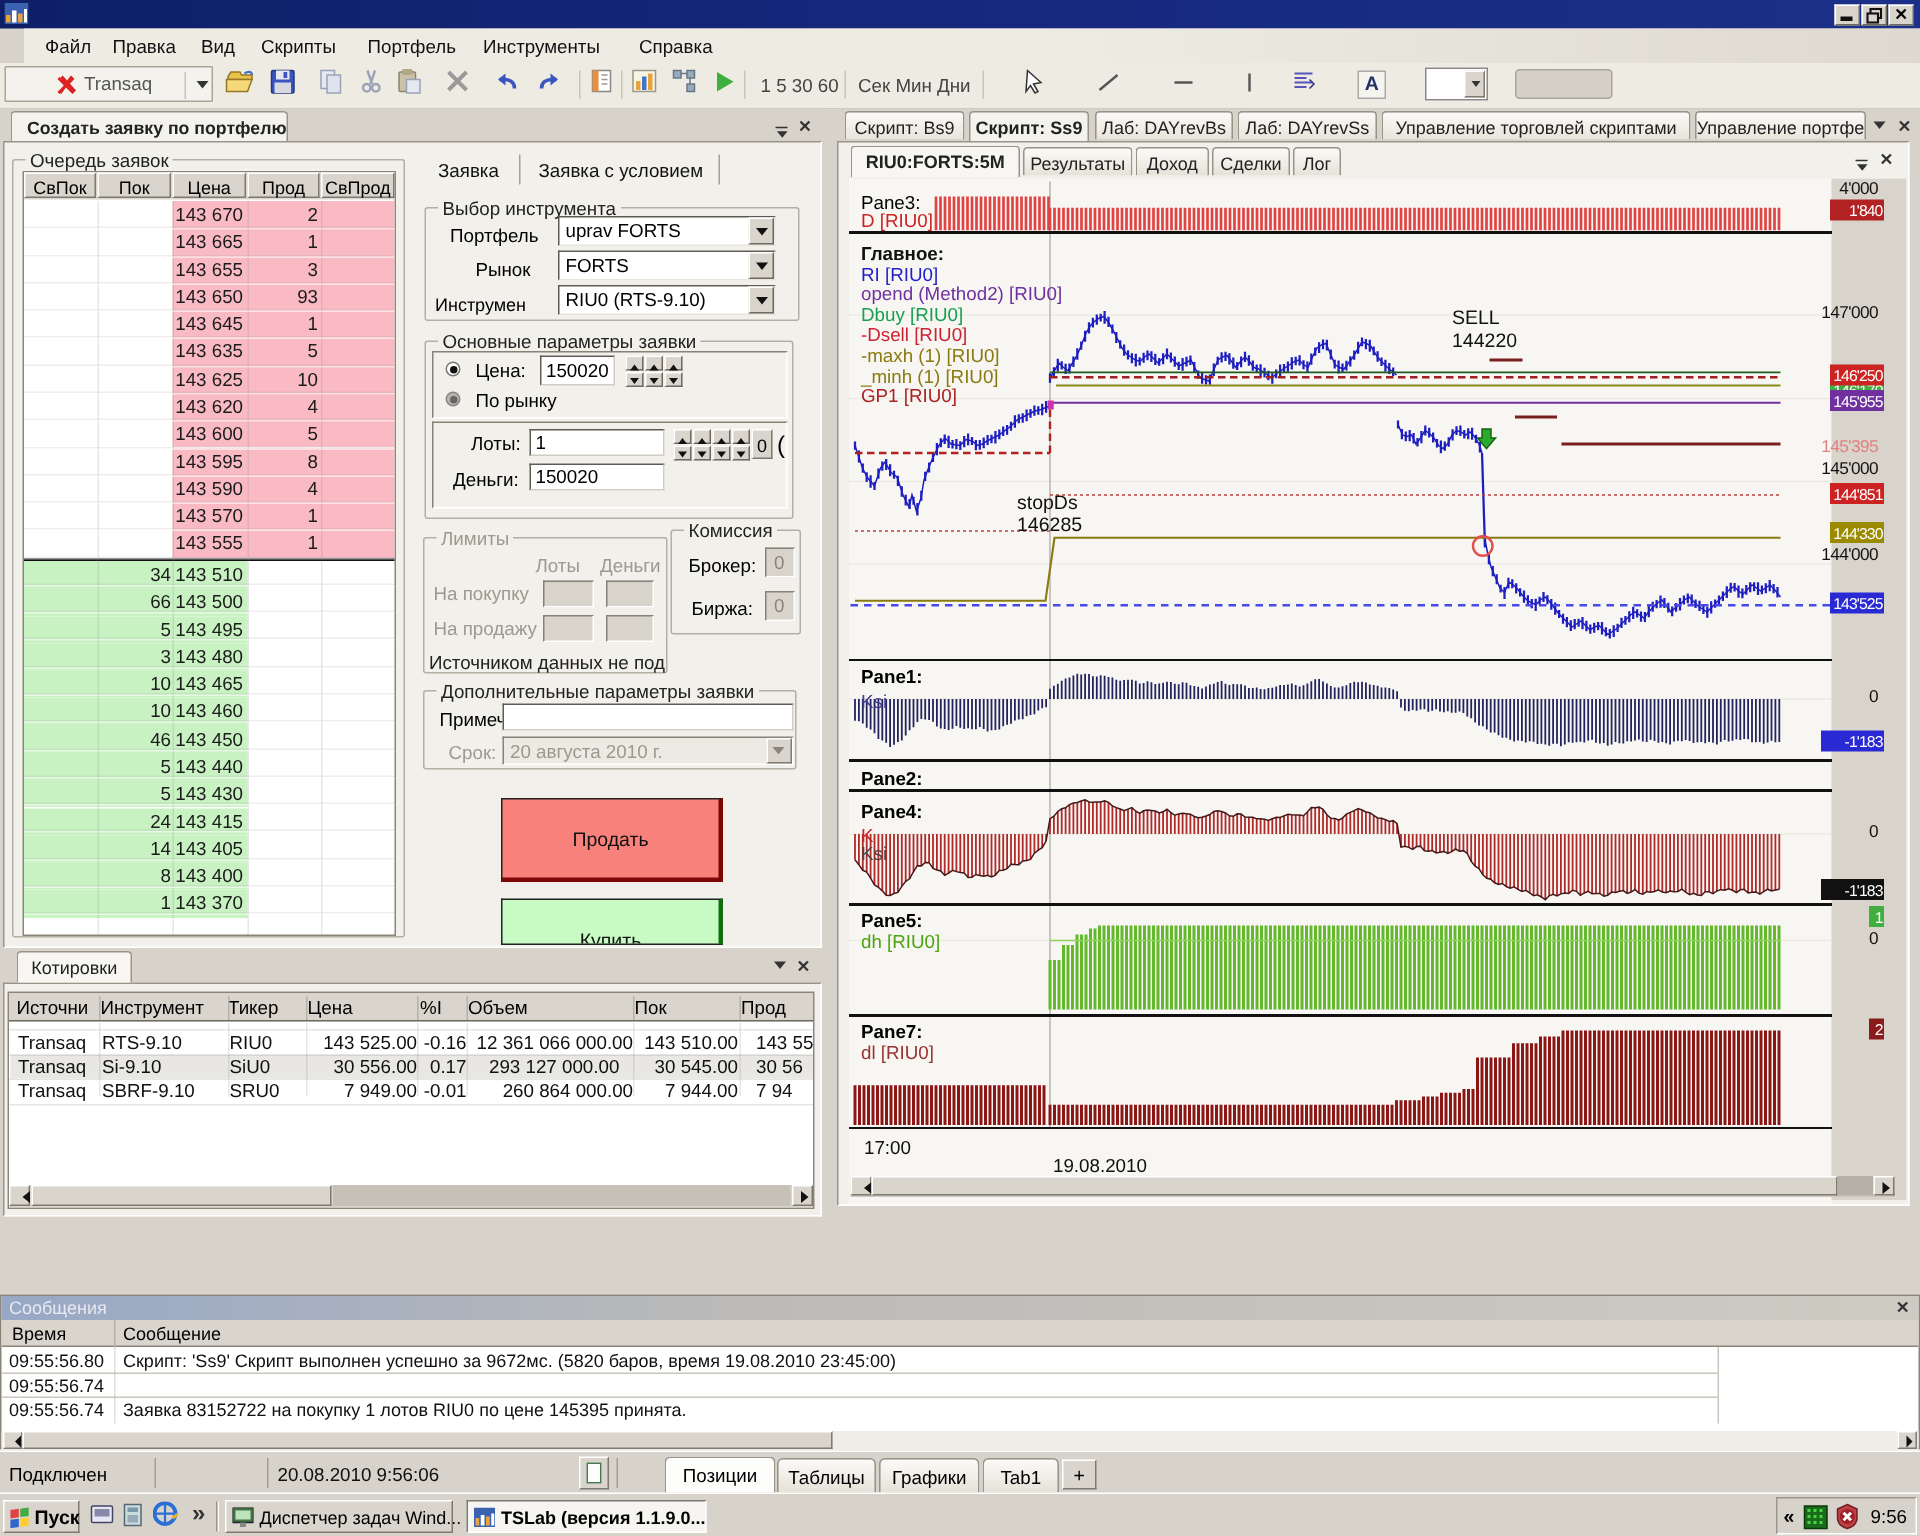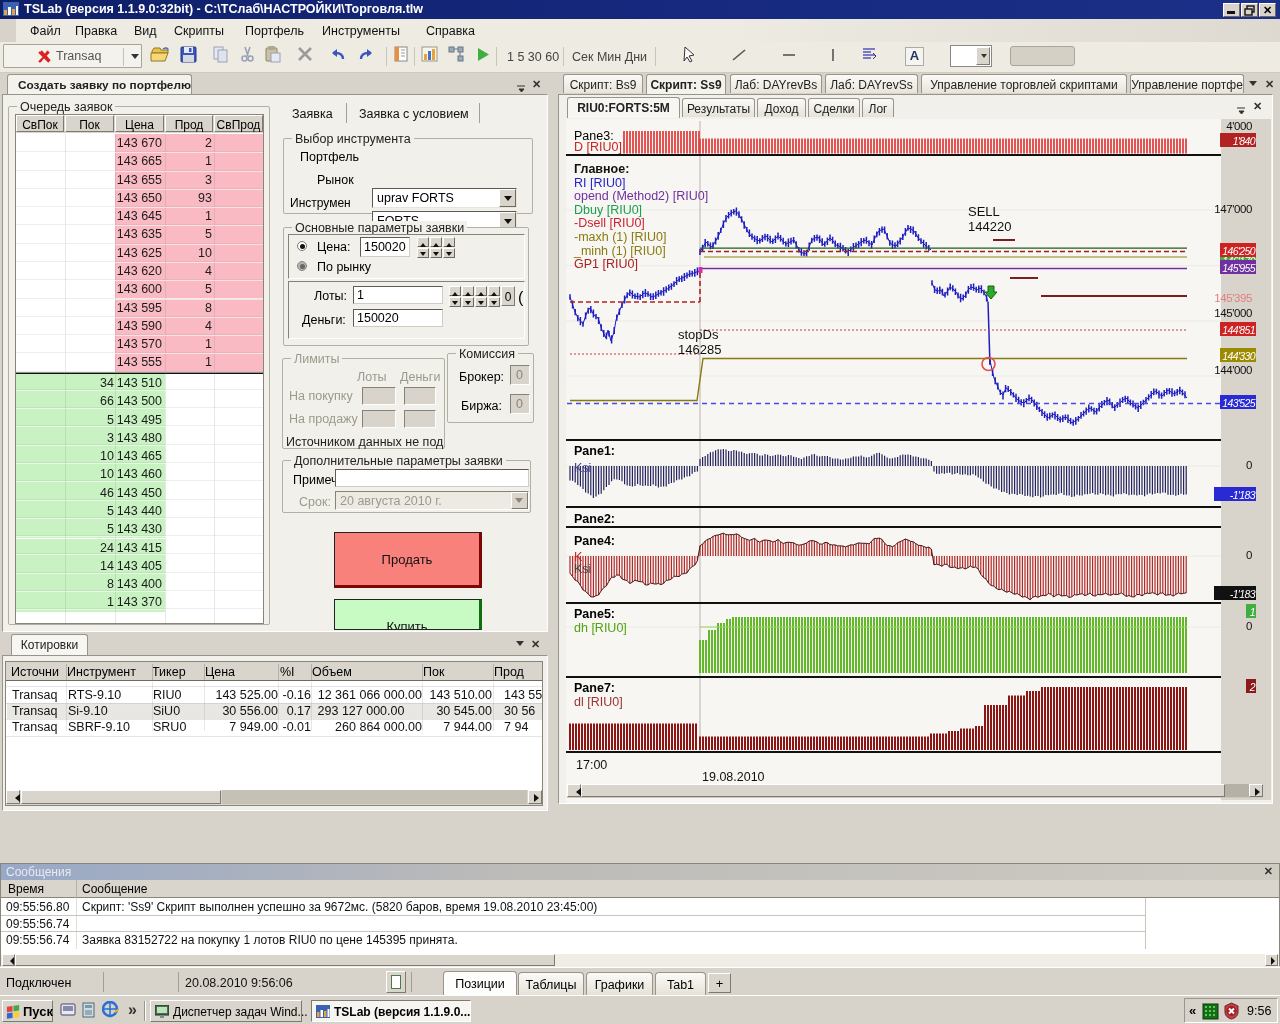--- a/index.html
+++ b/index.html
@@ -12,46 +12,45 @@
 .ctab { position:absolute; top:2px; height:19px; white-space:nowrap; overflow:hidden; background:linear-gradient(#fbfaf7,#e6e2d8); border:1px solid #98948a; border-bottom:none; border-radius:3px 3px 0 0; font-size:12px; color:#222; text-align:center; padding-top:3px; }
 .ctab.act { background:#f7f6f2; font-weight:bold; top:1px; height:21px; z-index:3; }
 .obr { position:absolute; left:0; width:247px; height:18px; font-size:12.5px; color:#1c1c1c; }
 .obr div { position:absolute; top:2px; }
 .pinkband { left:99px; width:148px; height:18.28px; background:#f9bac4; top:0 !important; }
 .greenband { left:0; width:148.5px; height:18.28px; background:#c9f2c3; top:0 !important; }
 .c2 { left:12px; width:86px; text-align:right; } .c3 { left:60px; width:86px; text-align:right; } .c3g { left:60px; width:86px; text-align:right; } .c4 { left:128px; width:68px; text-align:right; }
 .qrow { position:absolute; left:1px; width:536px; height:16.4px; font-size:12.5px; color:#111; }
 .qrow span { position:absolute; top:1px; } .ra { text-align:right; }
 .legend div { height:13.6px; font-size:12.5px; white-space:nowrap; }
-.axlab { position:absolute; left:1221px; width:35px; height:14px; font-size:10.5px; letter-spacing:-0.6px; color:#fff; text-align:right; padding:2px 1px 0 0; overflow:hidden;font-style:italic; }
+.axlab { position:absolute; left:1221px; width:35px; height:14px; font-size:10.5px; letter-spacing:-0.6px; color:#fff; text-align:right; padding:2px 1px 0 0; overflow:hidden; }
 .axplain { position:absolute; left:1200px; width:52px; font-size:11.5px; letter-spacing:-0.4px; color:#111; text-align:right; }
 .mbtn { border:1px solid; border-color:#fff #6f6a60 #6f6a60 #fff; background:#d8d4cb; }
 .sep-v { position:absolute; width:1px; background:#a39f93; }
 .grp { position:absolute; border:1px solid #b3afa2; border-radius:2px; }
 .grp .cap { position:absolute; top:-7px; left:8px; background:#f2f0ea; padding:0 3px; font-size:12.5px; color:#222; }
-.combo { position:absolute; background:#fff; border:1px solid; border-color:#5f5b52 #e8e4da #e8e4da #5f5b52; font-size:12.5px;margin-top:44px; }
+.combo { position:absolute; background:#fff; border:1px solid; border-color:#5f5b52 #e8e4da #e8e4da #5f5b52; font-size:12.5px; }
 .combo .txt { position:absolute; left:4px; top:2px; }
 .combo .btn { position:absolute; right:0; top:0; bottom:0; width:17px; background:#d9d5cc; border:1px solid; border-color:#fff #6f6a60 #6f6a60 #fff; }
 .combo .btn:after { content:""; position:absolute; left:4px; top:6px; border:4px solid transparent; border-top:5px solid #111; }
 .spin { position:absolute; width:12px; height:10px; background:#d9d5cc; border:1px solid; border-color:#fff #6f6a60 #6f6a60 #fff; }
 .spin:after { content:""; position:absolute; left:2px; }
 .spin.up:after { top:2px; border:3px solid transparent; border-bottom:4px solid #111; }
 .spin.dn:after { top:3px; border:3px solid transparent; border-top:4px solid #111; }
 </style></head>
 <body>
 
 <div class="abs" style="left:0;top:0;width:1280px;height:19px;background:linear-gradient(90deg,#0e1f68,#16297f 55%,#1c3089)">
  <svg class="abs" style="left:3px;top:2px" width="16" height="14">
       <rect width="16" height="14" fill="#3a62b0"></rect>
       <rect x="1" y="8" width="3" height="5" fill="#e8a33d"></rect>
       <rect x="5" y="5" width="3" height="8" fill="#fff"></rect>
       <rect x="9" y="7" width="3" height="6" fill="#e8a33d"></rect>
       <rect x="13" y="4" width="2" height="9" fill="#fff"></rect>
     </svg>
- <span class="abs" style="left:24px;top:2px;color:#fff;font-weight:bold;font-size:12.5px">TSLab (версия 1.1.9.0:32bit) - C:\ТСлаб\НАСТРОЙКИ\Торговля.tlw</span>
  <div class="abs mbtn" style="right:40px;top:3px;width:17px;height:14px">
       <div class="abs" style="left:3px;bottom:2px;width:8px;height:3px;background:#111"></div>
     </div>
  <div class="abs mbtn" style="right:22px;top:3px;width:17px;height:14px">
       <svg class="abs" style="left:2px;top:1px" width="12" height="11">
         <rect x="3" y="1" width="7" height="6" fill="none" stroke="#111" stroke-width="1.4"></rect>
         <rect x="1" y="4" width="7" height="6" fill="#d9d5cc" stroke="#111" stroke-width="1.4"></rect>
       </svg>
     </div>
  <div class="abs mbtn" style="right:4px;top:3px;width:17px;height:14px;font-size:11px;text-align:center;line-height:13px;font-weight:bold">✕</div>
@@ -479,21 +478,21 @@
 <span class="ra abs" style="left:305px;width:110px;text-align:right">12 361 066 000.00</span>
       <span class="ra abs" style="left:419px;width:66px;text-align:right">143 510.00</span>
 <span style="left:497px">143 55</span>
     </div>
     <div class="qrow" style="top:40.9px;background:#e8e7e3">
 <span style="left:5px">Transaq</span>
       <span style="left:61px">Si-9.10</span>
       <span style="left:146px">SiU0</span>
 <span class="ra abs" style="left:186px;width:85px;">30 556.00</span>
       <span class="ra abs" style="left:268px;width:36px;text-align:right">0.17</span>
-<span class="ra abs" style="left:299px;width:110px;text-align:center">293 127 000.00</span>
+<span class="ra abs" style="left:319px;width:110px;text-align:left">293 127 000.00</span>
       <span class="ra abs" style="left:419px;width:66px;text-align:right">30 545.00</span>
 <span style="left:497px">30 56</span>
     </div>
     <div class="qrow" style="top:57.3px;background:#fff">
 <span style="left:5px">Transaq</span>
       <span style="left:61px">SBRF-9.10</span>
       <span style="left:146px">SRU0</span>
 <span class="ra abs" style="left:186px;width:85px;text-align:right">7 949.00</span>
       <span class="ra abs" style="left:268px;width:36px;text-align:right">-0.01</span>
 <span class="ra abs" style="left:305px;width:110px;text-align:right">260 864 000.00</span>

